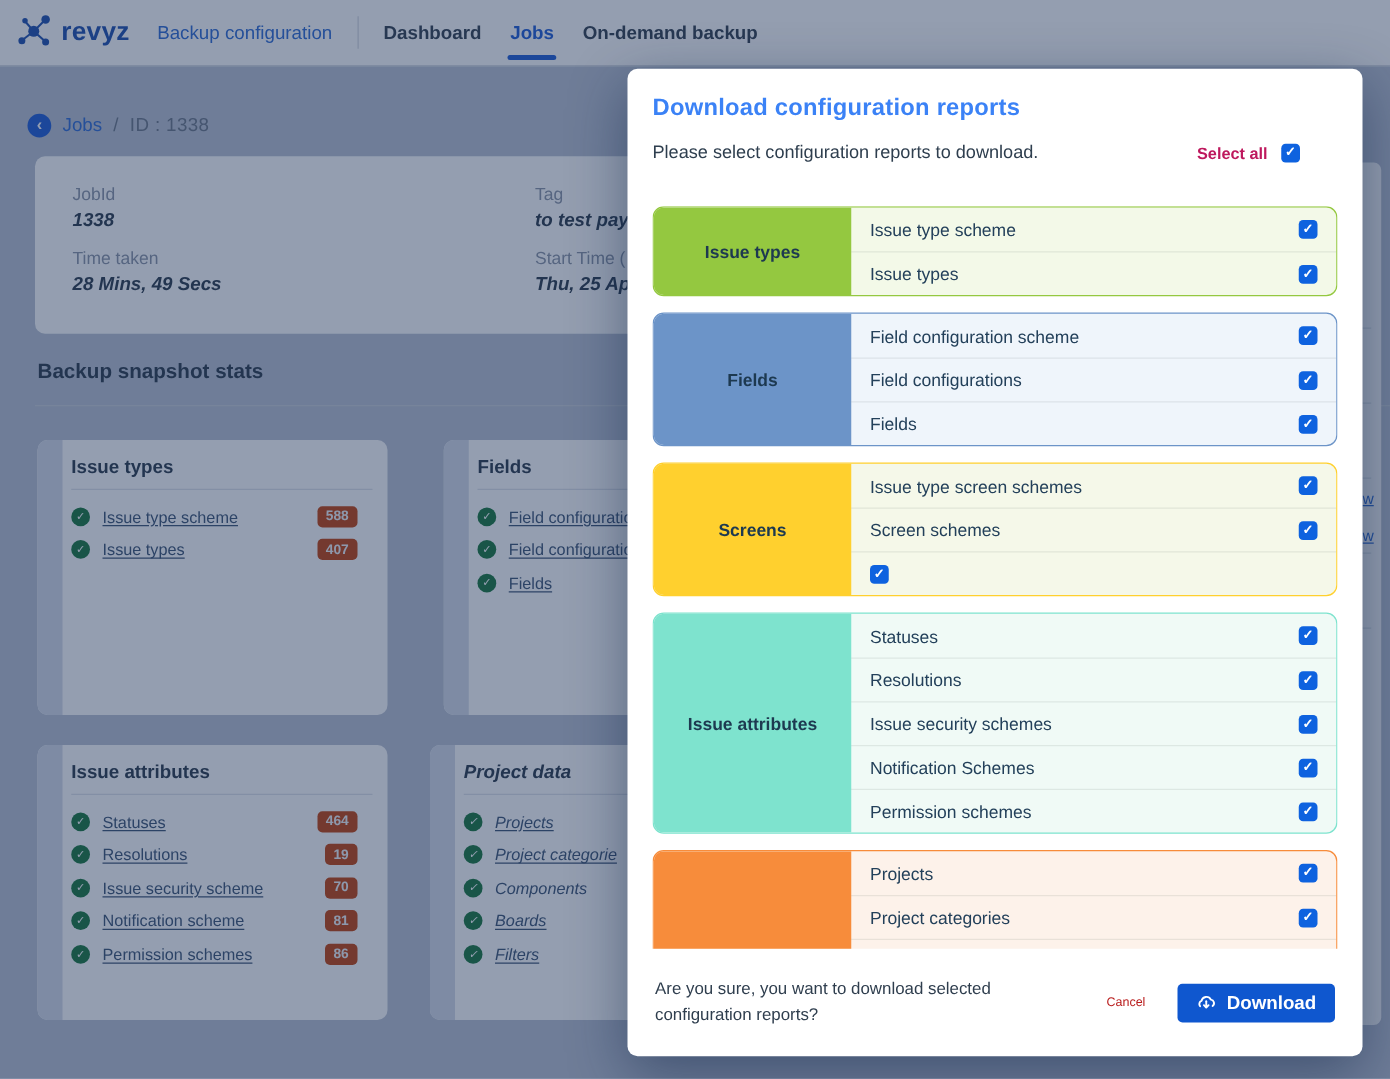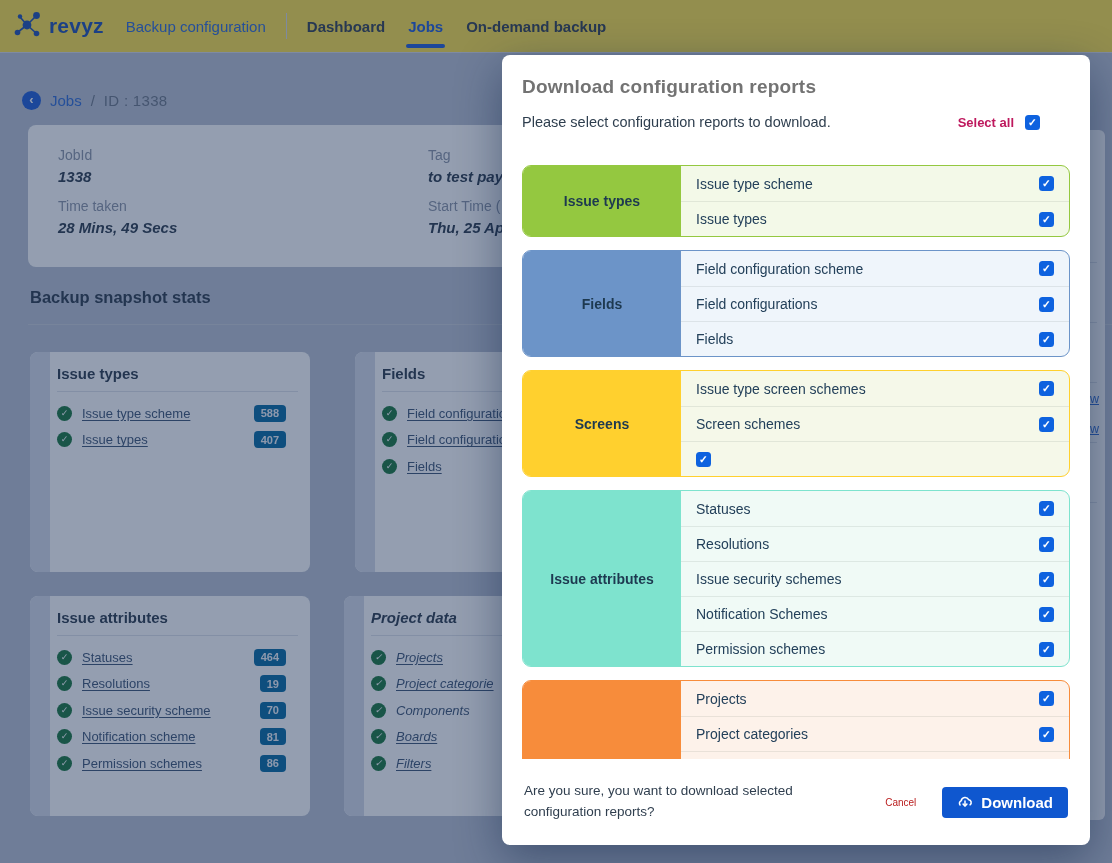--- a/index.html
+++ b/index.html
@@ -2,21 +2,21 @@
 <html><head>
 <meta charset="utf-8">
 <style>
   * { margin:0; padding:0; box-sizing:border-box; }
   html,body { width:1112px; height:863px; overflow:hidden; }
   body { font-family:"Liberation Sans", sans-serif; background:#b9c1d1; position:relative; }
 
   
   .page { position:absolute; inset:0; }
 
-  .navbar { position:absolute; top:0; left:0; right:0; height:53px; background:#fde047;
+  .navbar { position:absolute; top:0; left:0; right:0; height:53px; background:#ffffff;
             border-bottom:1px solid #d8dce3; display:flex; align-items:center; padding-left:12px; }
   .brand { display:flex; align-items:center; }
   .brand-text { font-size:21px; font-weight:800; color:#1d4fae; margin-left:5px; letter-spacing:.2px; }
   .nav-link-backup { margin-left:22px; font-size:15px; color:#2e6bd4; cursor:pointer; }
   .nav-sep { width:1px; height:26px; background:#d6dae1; margin:0 20px; }
   .nav-tab { position:relative; margin-right:23px; font-size:15px; font-weight:600; color:#323f4f; cursor:pointer; }
   .nav-tab.active { color:#1d5bd6; }
   .nav-tab.active::after { content:""; position:absolute; left:-2px; right:-2px; bottom:-13px; height:4px;
                            background:#1d5bd6; border-radius:2px; }
 
@@ -43,33 +43,33 @@
   .card.c1 { left:30px;  top:352px; } .card.c2 { left:355px; top:352px; }
   .card.c3 { left:30px;  top:596px; } .card.c4 { left:344px; top:596px;font-style:italic; }
   .card-inner { margin-left:20px; padding:13px 12px 0 7px; }
   .card-title { font-size:15px; font-weight:700; color:#2b3a4b; padding-bottom:9px;
                 border-bottom:1px solid #dfe3ea; margin-bottom:8px; }
   .stat-row { display:flex; align-items:center; height:26.5px; gap:10px; }
   .stat-icon { width:15px; height:15px; flex:none; border-radius:50%; background:#17763c; color:#fff;
                font-size:9px; display:flex; align-items:center; justify-content:center; line-height:1; }
   .stat-label { font-size:13px; color:#3c5474; }
   .stat-label.link { text-decoration:underline; text-underline-offset:2px; cursor:pointer; }
-  .stat-badge { margin-left:auto; margin-right:12px; background:#0369a1; color:#f2f4f8; font-size:11px;
+  .stat-badge { margin-left:auto; margin-right:12px; background:#c2410c; color:#f2f4f8; font-size:11px;
                 font-weight:700; padding:2.5px 7px; border-radius:4px; min-width:22px; text-align:center; }
 
   .right-panel { position:absolute; left:660px; top:130px; width:445px; height:690px; background:#fff; border-radius:6px; }
   .rp-line { position:absolute; left:12px; right:8px; border-top:1px solid #dfe3ea; }
   .rp-link { position:absolute; right:6px; font-size:12.5px; color:#2e6bd4; text-decoration:underline; cursor:pointer; }
 
   
   .overlay { position:absolute; inset:0; background:rgba(28,48,88,0.47); }
 
   .modal { position:absolute; left:502px; top:55px; width:588px; height:790px; background:#fff;
            border-radius:8px; box-shadow:0 14px 46px rgba(9,30,66,.45); padding:0 20px; }
-  .m-title { margin-top:21px; font-size:19px; font-weight:700; color:#737373; letter-spacing:.2px; }
+  .m-title { margin-top:21px; font-size:19px; font-weight:700; color:#3b82f6; letter-spacing:.2px; }
   .m-subrow { display:flex; align-items:center; margin-top:16px; }
   .m-subtitle { font-size:14.5px; color:#2e3e4e;text-align:center; }
   .m-selectall { margin-left:auto; margin-right:30px; display:flex; align-items:center; gap:11px; }
   .m-selectall-label { font-size:13px; font-weight:700; color:#be185d; }
   .cb { width:15px; height:15px; flex:none; border-radius:3.5px; background:#0e62df; color:#fff;
         font-size:10.5px; font-weight:700; display:inline-flex; align-items:center; justify-content:center;
         line-height:1; cursor:pointer; }
 
   .groups { margin-top:35px; height:594px; overflow:hidden; display:flex; flex-direction:column; gap:13px; }
   .group { display:flex; border:1.5px solid var(--c); border-radius:9px; overflow:hidden; flex:none; background:var(--bg); }

